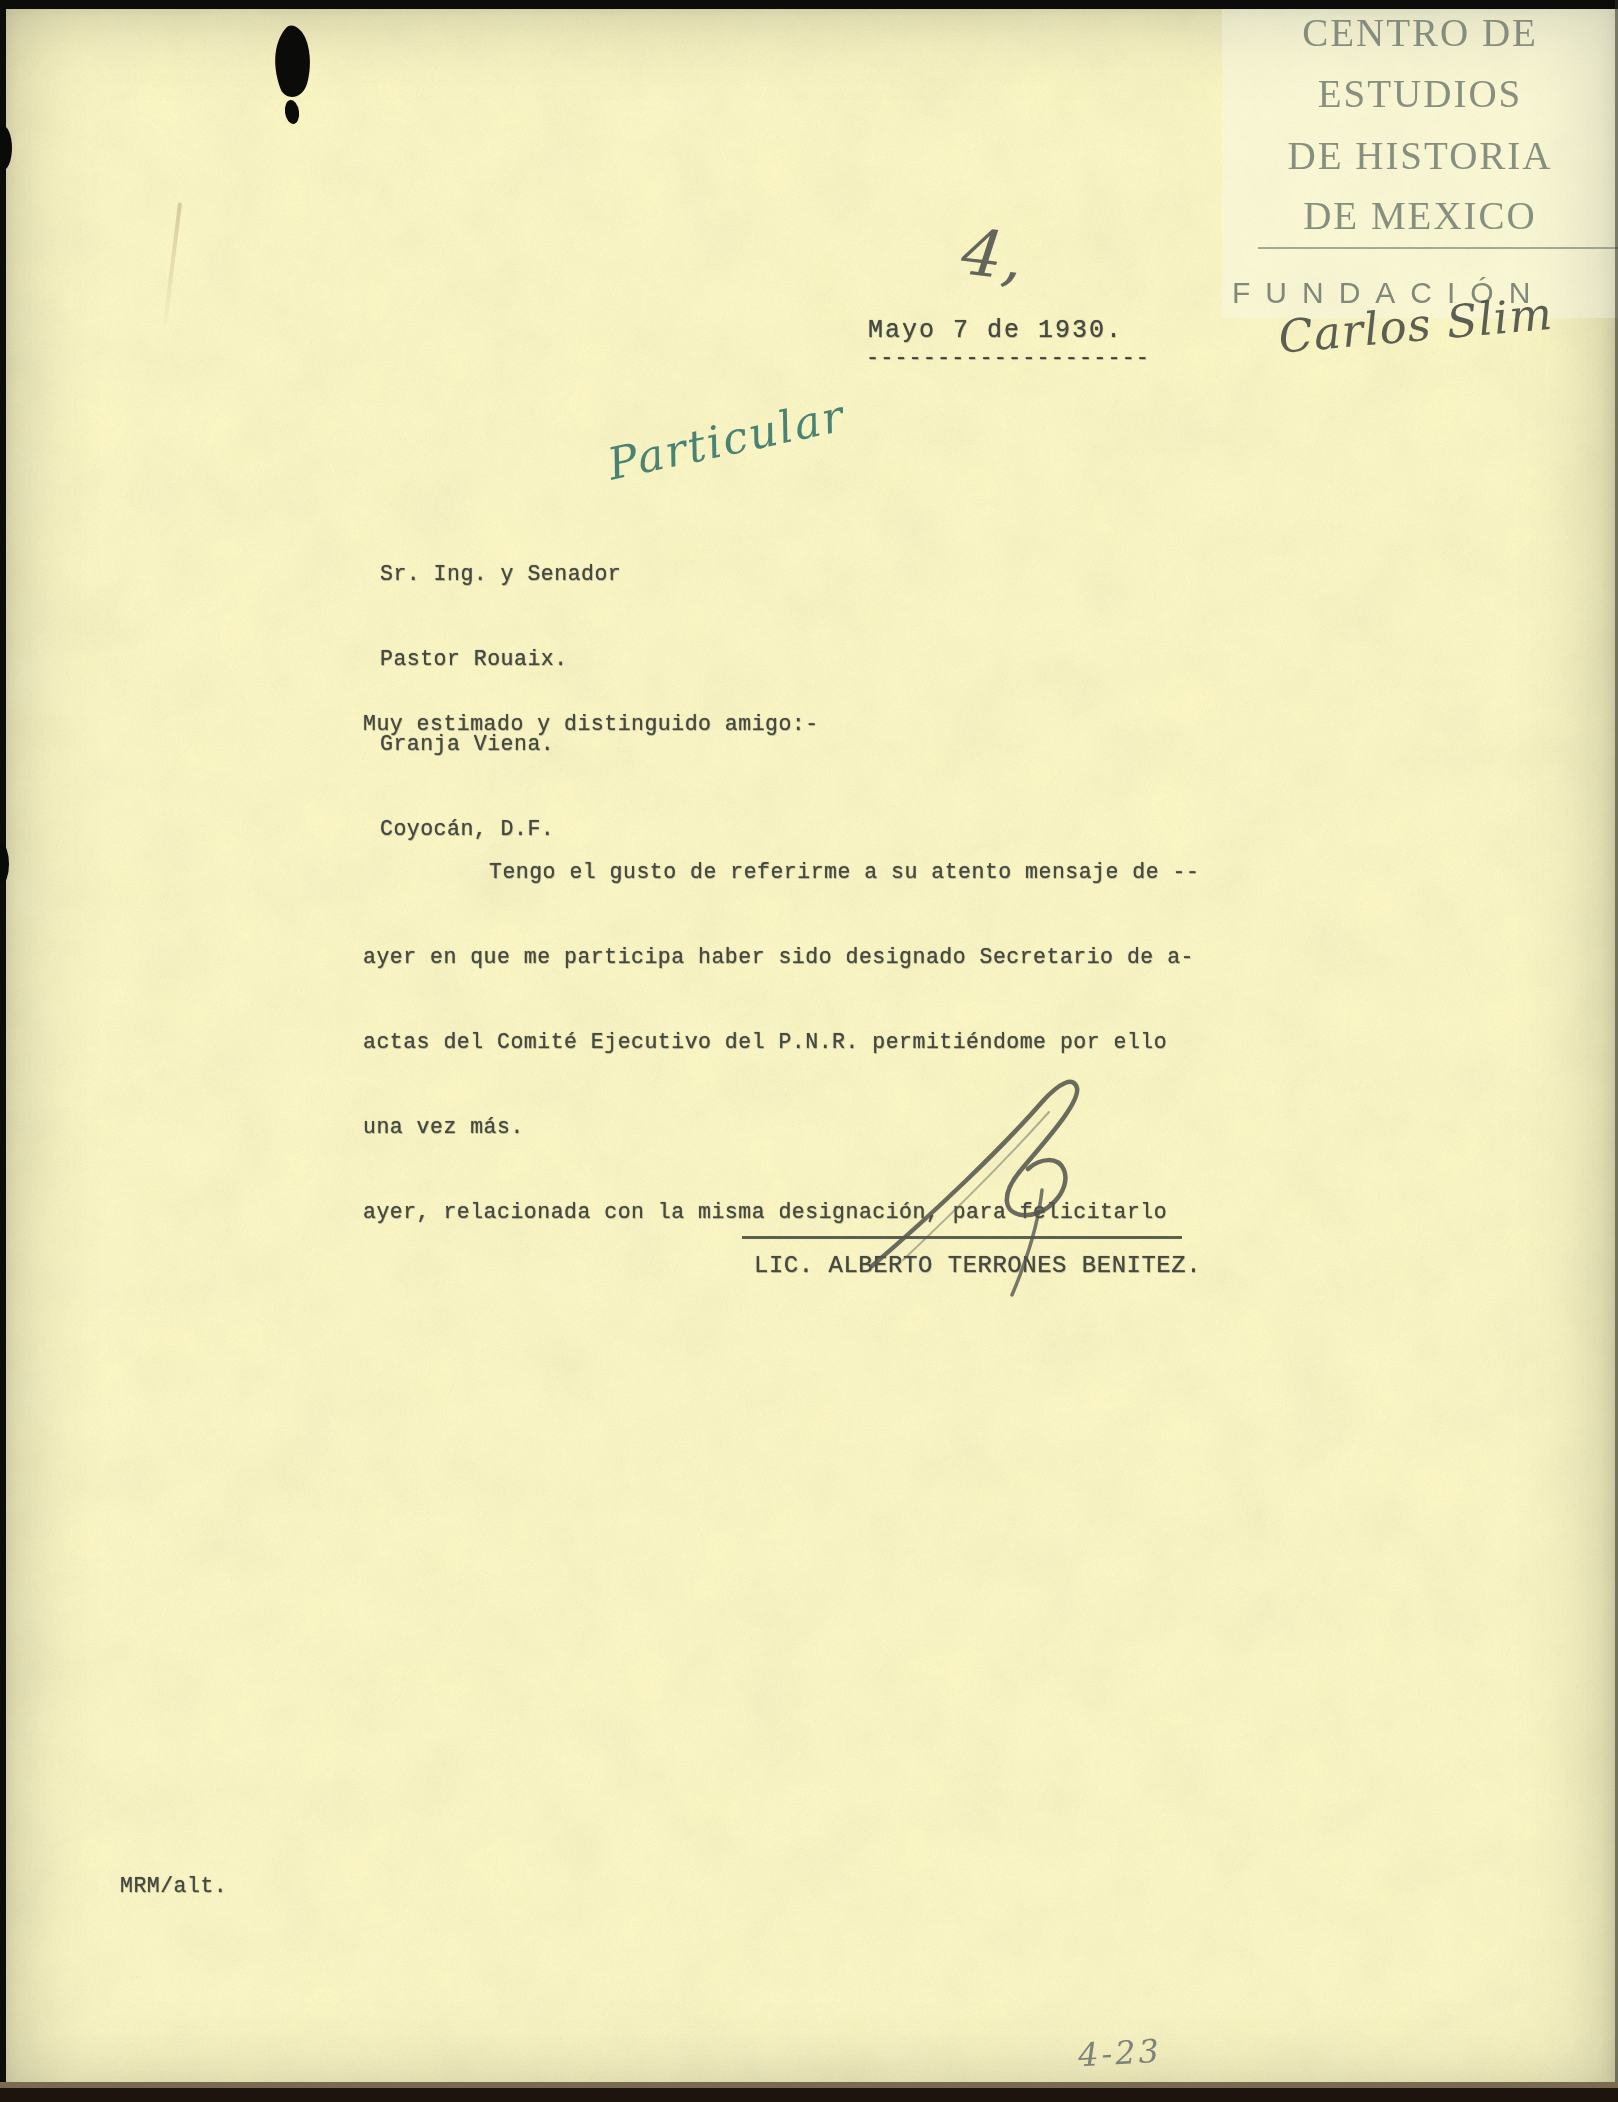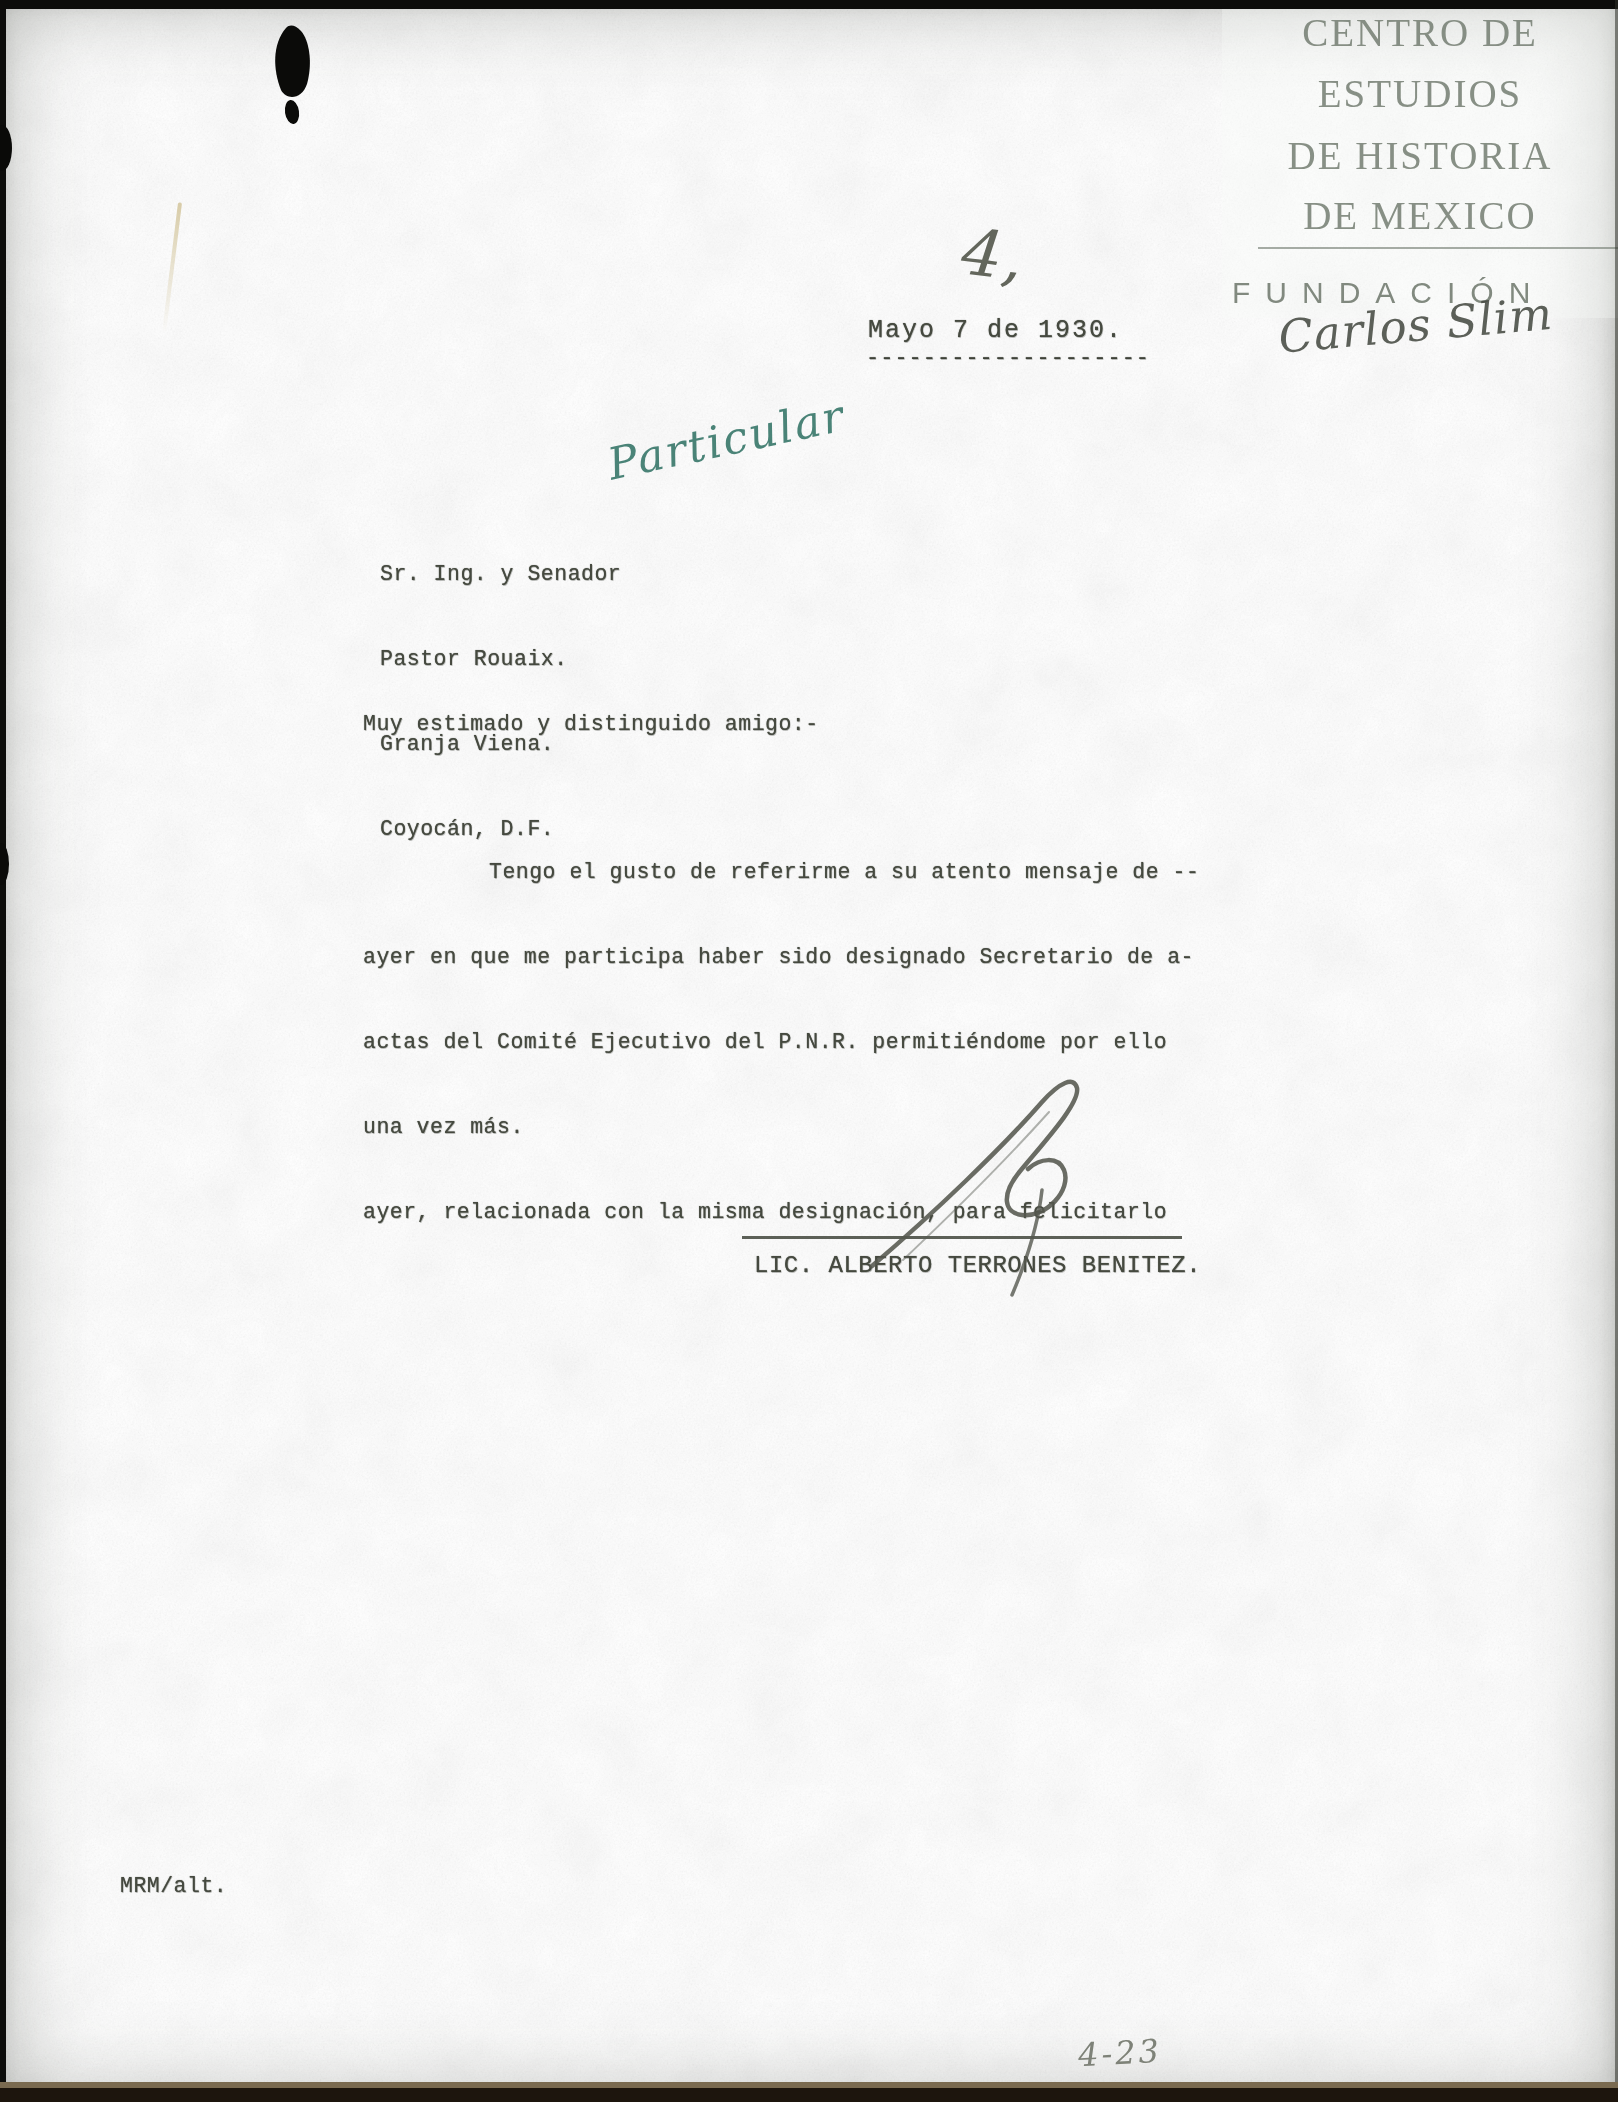--- a/index.html
+++ b/index.html
@@ -1,19 +1,19 @@
 <!DOCTYPE html>
 <html><head>
 <meta charset="utf-8">
 <style>
   html,body{margin:0;padding:0;background:#6e7268;}
   .page{
     position:relative;
     width:1618px;height:2102px;
-    background:#ffffff;
+    background:#fef9c3;
     overflow:hidden;
     font-family:"Liberation Mono", monospace;
     box-shadow: inset 0 0 90px rgba(55,60,50,.38), inset 0 0 18px rgba(50,55,45,.25);
   }
   .grain{position:absolute;inset:0;z-index:1;pointer-events:none;}
   
   .type{
     position:absolute;z-index:5;
     color:#45493f;
     font-size:21.5px;

